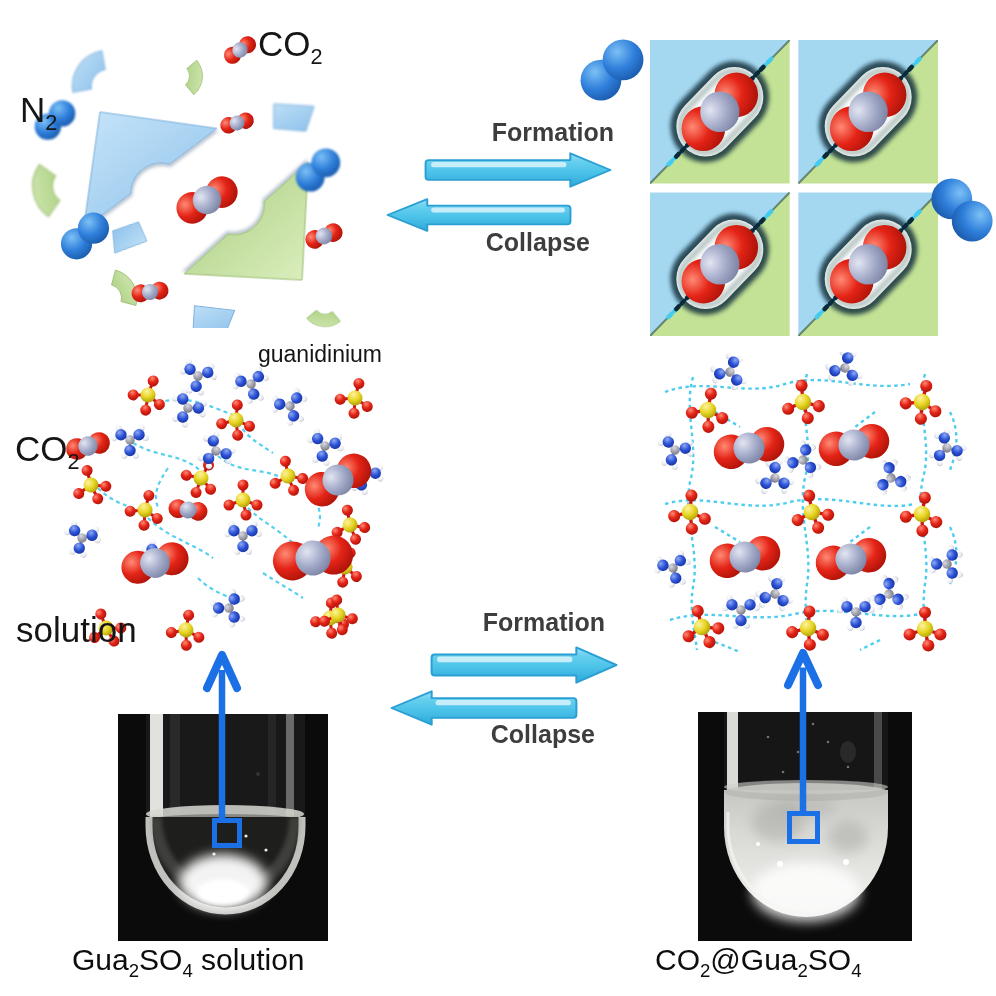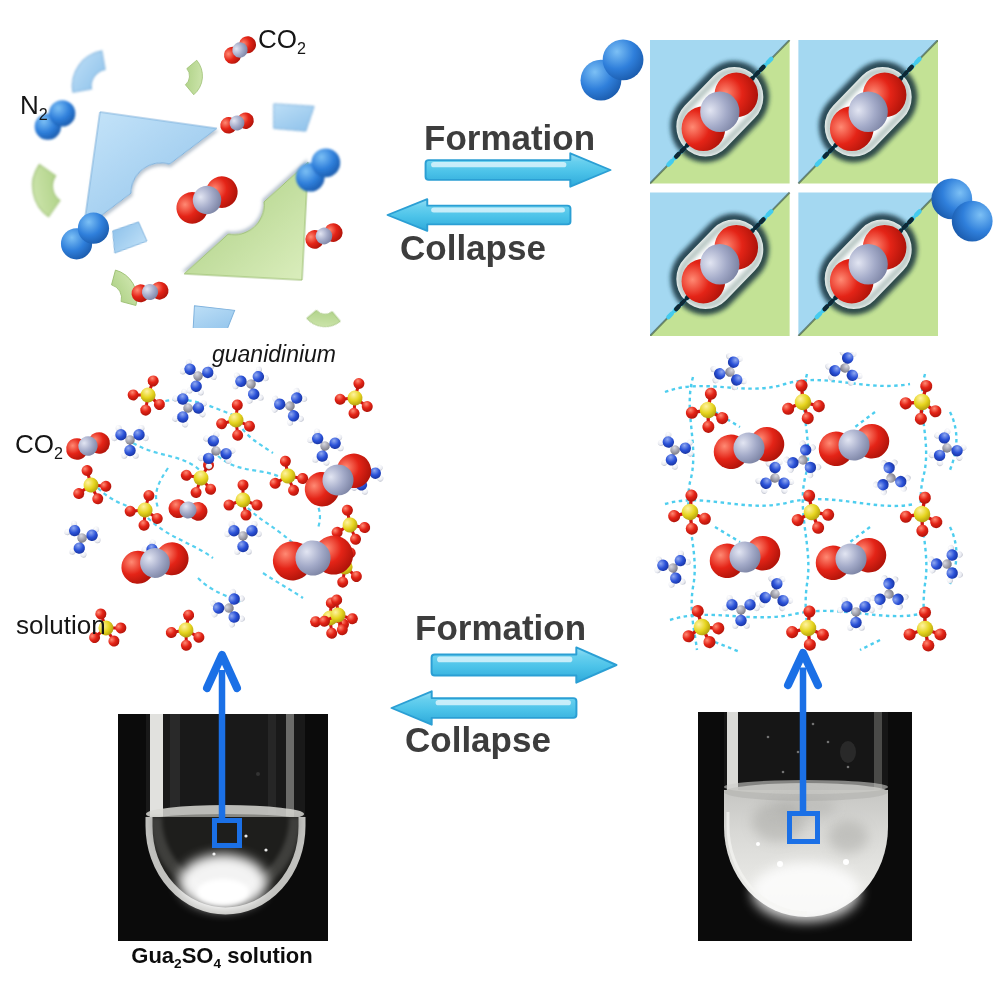--- a/index.html
+++ b/index.html
@@ -1,24 +1,24 @@
 <!DOCTYPE html>
 <html style="--background: #ffffff; --co2_oxygen_red: #e02318; --co2_carbon_gray: #a3aac8; --n2_blue: #2f7fdb; --puzzle_blue: #a9d2f1; --puzzle_green: #c7e2a2; --tile_blue: #a4d8f1; --tile_green: #c3e295; --glossy_arrow_fill: #55c8ec; --glossy_arrow_border: #2b9fd4; --hydrogen_bond_cyan: #44cbee; --sulfur_yellow: #e5d41e; --nitrogen_blue: #2b52d8; --carbon_gray: #a8a8b2; --hydrogen_white: #eef0f4; --annotation_blue: #1b70e6; --photo_background: #0b0b0b; --text_dark: #3d3d3d; --text_black: #151515;"><head>
 <meta charset="utf-8">
 <style>
   html,body{margin:0;padding:0;background:#fff;}
   .stage{position:relative;width:996px;height:996px;background:var(--background,#fff);
          font-family:"Liberation Sans","DejaVu Sans",sans-serif;overflow:hidden;}
   .abs{position:absolute;}
-  .lbl{color:var(--text_black,#151515);font-size:26px;line-height:1.05;white-space:nowrap;}
+  .lbl{color:var(--text_black,#151515);font-size:35px;line-height:1.05;white-space:nowrap;}
   .lbl sub{font-size:0.62em;}
-  .two-line{font-size:23px;line-height:25px;text-align:left;white-space:normal;font-style:italic;}
-  .flow-label{font-weight:bold;font-size:35px;color:var(--text_dark,#3d3d3d);
-              text-align:left;white-space:nowrap;}
-  .caption{font-weight:bold;font-size:22px;color:#0d0d0d;text-align:center;white-space:nowrap;}
+  .two-line{font-size:23px;line-height:25px;text-align:right;white-space:normal;}
+  .flow-label{font-weight:bold;font-size:25px;color:var(--text_dark,#3d3d3d);
+              text-align:right;white-space:nowrap;}
+  .caption{font-weight:normal;font-size:30px;color:#0d0d0d;white-space:nowrap;}
   .caption sub{font-size:0.62em;}
   .zoom-box{box-sizing:border-box;border:5px solid var(--annotation_blue,#1b70e6);background:transparent;}
   svg{display:block;}
 </style>
 </head>
 <body>
 
 <div class="stage">
 
   <svg aria-hidden="true" style="position:absolute;width:0;height:0">
@@ -370,14 +370,15 @@
   <svg class="abs" style="left:192px;top:648px" width="60" height="174" viewBox="0 0 60 174">
       <use href="#upArrow"></use>
     </svg>
   <svg class="abs" style="left:773px;top:646px" width="60" height="170" viewBox="0 0 60 174" preserveAspectRatio="none">
       <use href="#upArrow"></use>
     </svg>
   <div class="abs zoom-box" style="left:212px;top:818px;width:30px;height:30px"></div>
   <div class="abs zoom-box" style="left:787px;top:811px;width:33px;height:33px"></div>
 
   <div class="abs caption" style="left:72px;top:943px;width:300px"><span>Gua</span><sub>2</sub><span>SO</span><sub>4</sub><span> solution</span></div>
+  <div class="abs caption" style="left:655px;top:943px;width:300px"><span>CO</span><sub>2</sub><span>@Gua</span><sub>2</sub><span>SO</span><sub>4</sub></div>
 
 </div>
 
 </body></html>

